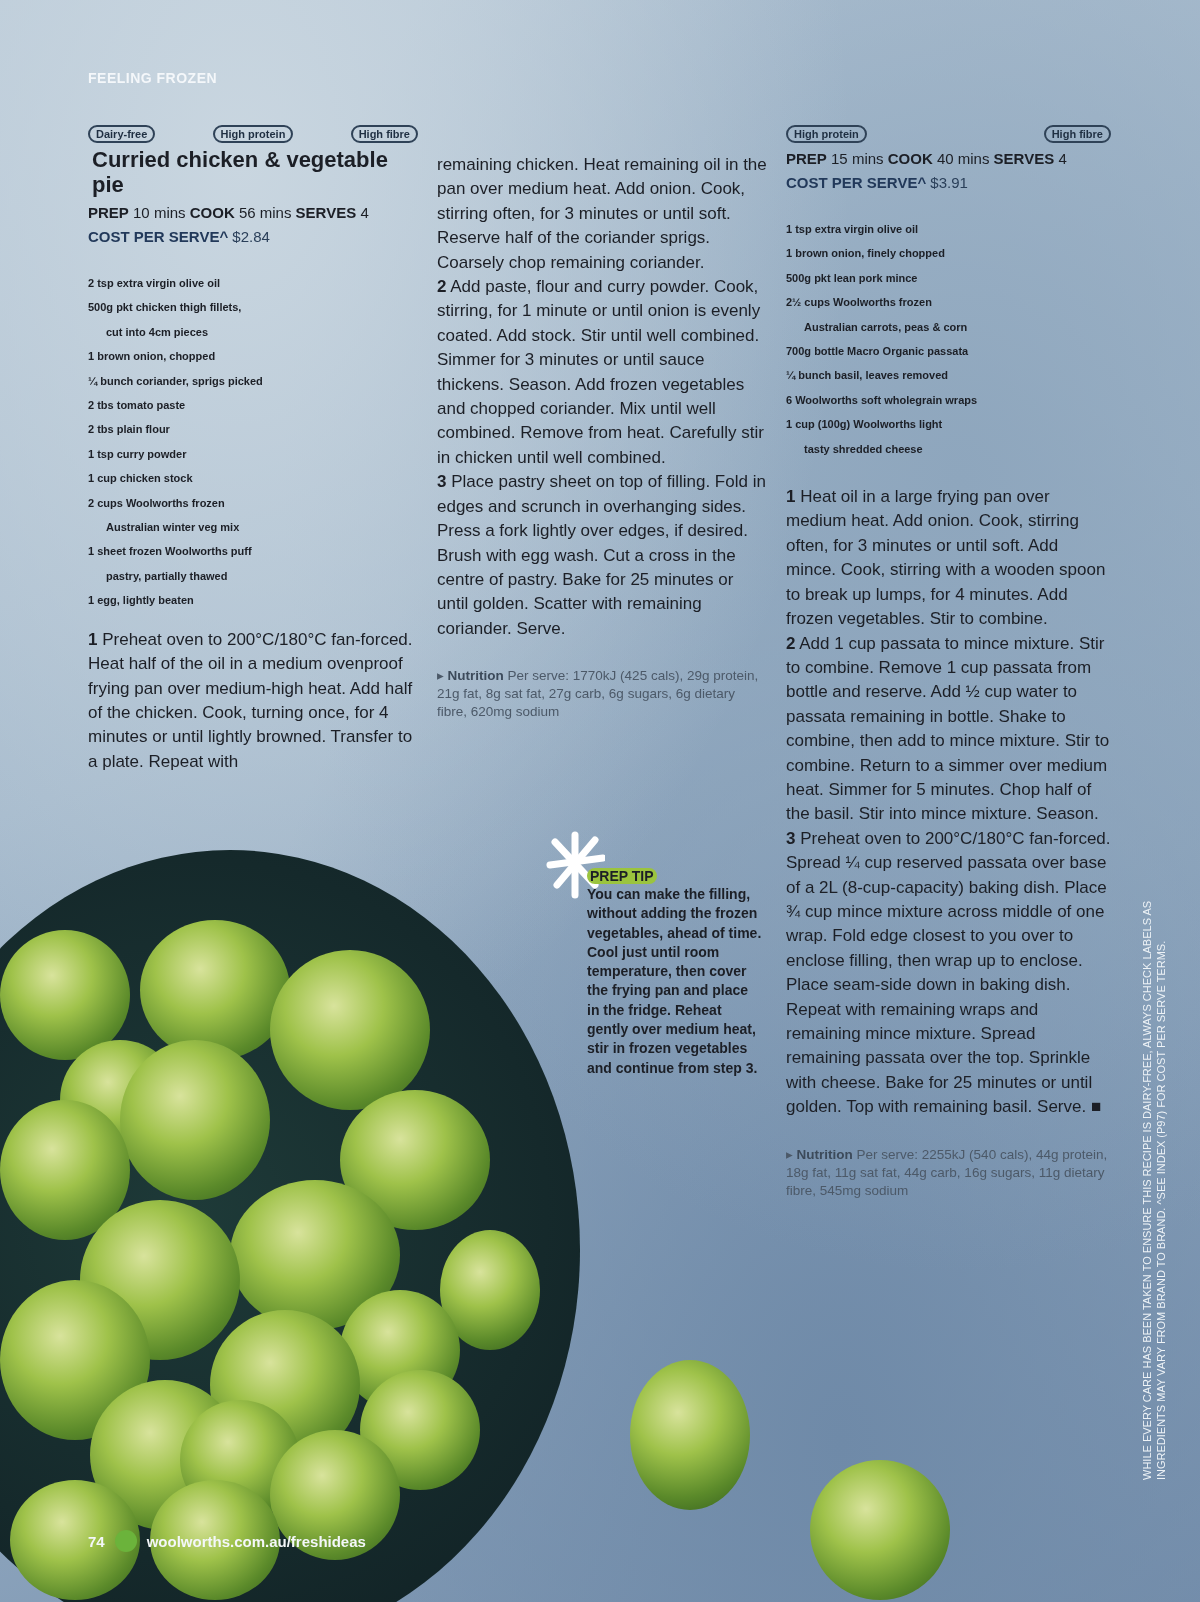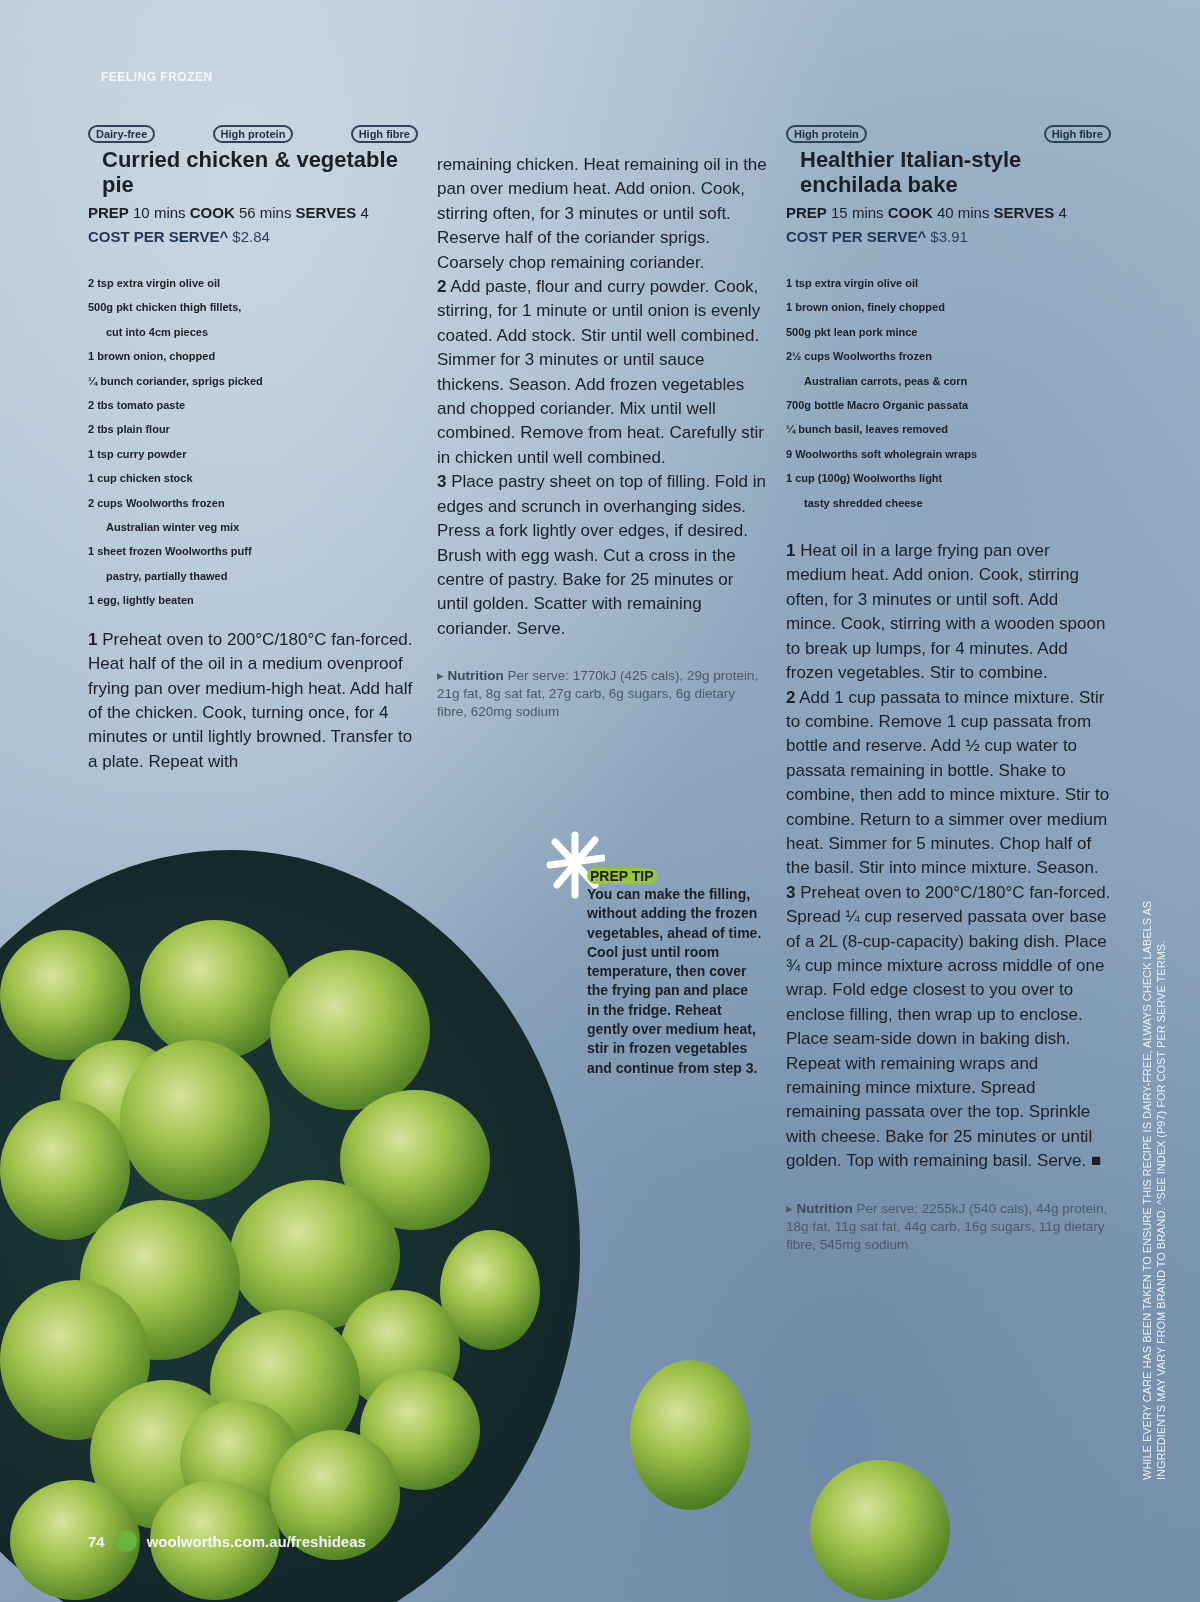--- a/index.html
+++ b/index.html
@@ -3,25 +3,25 @@
 <meta charset="utf-8">
 <style>
   html,body{margin:0;padding:0;}
   body{width:1200px;height:1602px;position:relative;overflow:hidden;
     font-family:"Liberation Sans",sans-serif;color:#1c1f26;
     background:
       radial-gradient(ellipse at 20% 10%, #c9d6e0 0%, rgba(201,214,224,0) 45%),
       radial-gradient(ellipse at 80% 30%, #8ea6bd 0%, rgba(142,166,189,0) 50%),
       radial-gradient(ellipse at 70% 90%, #6f8aa8 0%, rgba(111,138,168,0) 55%),
       linear-gradient(160deg,#b6c7d6 0%,#a3b8cb 40%,#8aa2bb 75%,#7790ad 100%);}
-  .section-label{position:absolute;left:101px;top:70px;color:#f4f7fa;font-weight:700;font-size:12px;letter-spacing:.5px;}
+  .section-label{position:absolute;left:88px;top:70px;color:#f4f7fa;font-weight:700;font-size:14px;letter-spacing:.5px;}
   .col{position:absolute;}
   .badges{display:flex;gap:4px;margin-bottom:4px;justify-content:space-between;}
   .badge{border:2px solid #2f4257;border-radius:12px;padding:1px 6px;font-size:11px;font-weight:700;color:#1f2f42;}
-  .title{font-size:22px;font-weight:900;line-height:25px;margin:0 0 4px 14px;}
+  .title{font-size:22px;font-weight:900;line-height:25px;margin:0 0 4px 4px;}
   .meta{font-size:15px;line-height:24px;}
   .meta b{font-weight:900;}
   .cost{color:#2a3f59;}
   .cost b{color:#22395a;}
   .ingredients{margin-top:22px;font-size:11px;font-weight:700;line-height:24.4px;}
   .ingredients div.ind{padding-left:18px;}
   .method{font-size:17px;line-height:24.4px;}
   .method b{font-weight:900;}
   .nutrition{font-size:13.5px;line-height:18px;color:#4c5968;margin-top:26px;}
   .nutrition b{color:#3c4a5a;}
@@ -139,42 +139,41 @@
 <div class="tip">
   <span class="tip-label">PREP TIP</span>
   <div class="tip-body">You can make the filling, without adding the frozen vegetables, ahead of time. Cool just until room temperature, then cover the frying pan and place in the fridge. Reheat gently over medium heat, stir in frozen vegetables and continue from step 3.</div>
 </div>
 
 <div class="col" style="left:786px;top:125px;width:325px;">
   <div class="badges">
     <span class="badge">High protein</span>
     <span class="badge">High fibre</span>
   </div>
-  <h2 class="title">Healthier Italian-style enchilada bake</h2>
   <div class="meta">
     <b>PREP</b>
     <span>15 mins</span>
     <b>COOK</b>
     <span>40 mins</span>
     <b>SERVES</b>
     <span>4</span>
   </div>
   <div class="meta cost">
     <b>COST PER SERVE^</b>
     <span>$3.91</span>
   </div>
   <div class="ingredients">
     <div>1 tsp extra virgin olive oil</div>
     <div>1 brown onion, finely chopped</div>
     <div>500g pkt lean pork mince</div>
     <div>2½ cups Woolworths frozen</div>
     <div class="ind">Australian carrots, peas &amp; corn</div>
     <div>700g bottle Macro Organic passata</div>
     <div>¼ bunch basil, leaves removed</div>
-    <div>9 Woolworths soft wholegrain wraps</div>
+    <div>6 Woolworths soft wholegrain wraps</div>
     <div>1 cup (100g) Woolworths light</div>
     <div class="ind">tasty shredded cheese</div>
   </div>
   <div class="method" style="margin-top:24px;">
     <b>1</b>
     <span>Heat oil in a large frying pan over medium heat. Add onion. Cook, stirring often, for 3 minutes or until soft. Add mince. Cook, stirring with a wooden spoon to break up lumps, for 4 minutes. Add frozen vegetables. Stir to combine.</span>
   </div>
   <div class="method">
     <b>2</b>
     <span>Add 1 cup passata to mince mixture. Stir to combine. Remove 1 cup passata from bottle and reserve. Add ½ cup water to passata remaining in bottle. Shake to combine, then add to mince mixture. Stir to combine. Return to a simmer over medium heat. Simmer for 5 minutes. Chop half of the basil. Stir into mince mixture. Season.</span>

